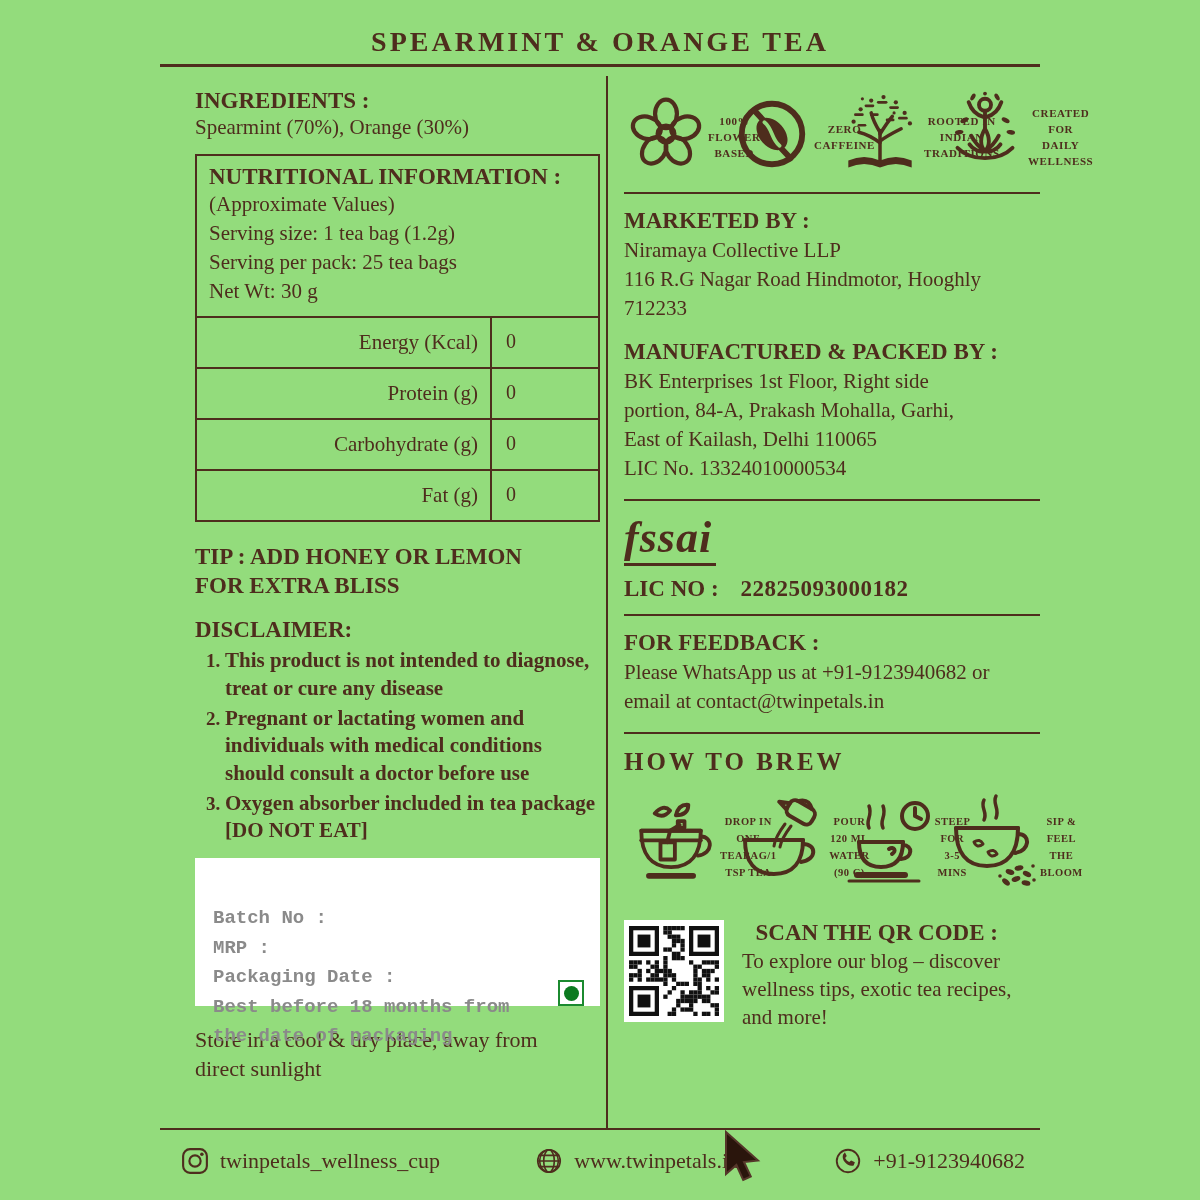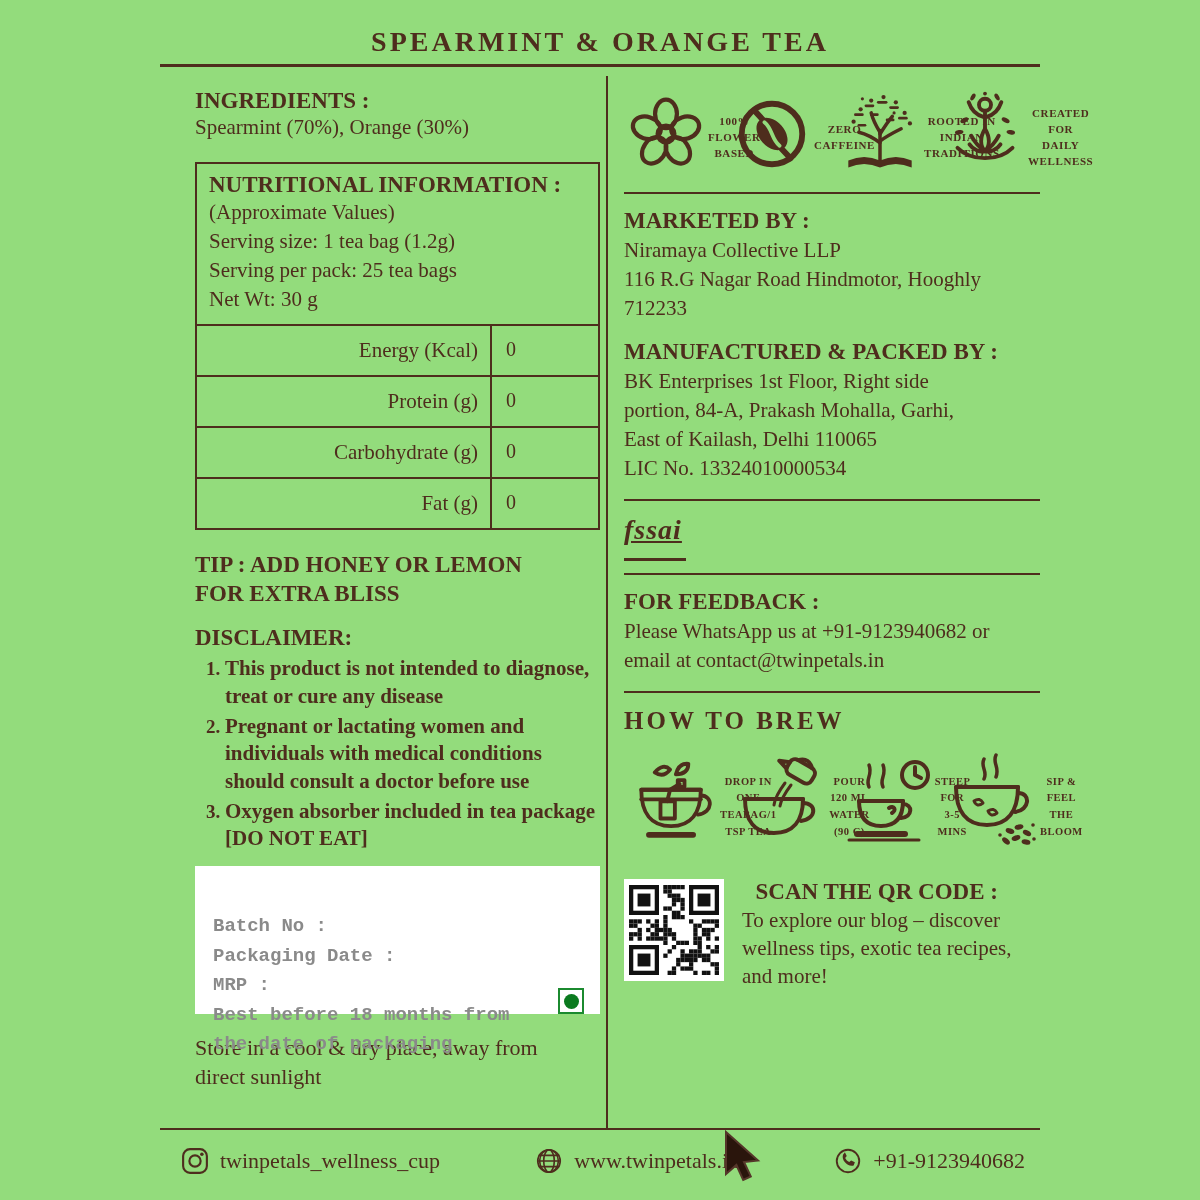--- a/index.html
+++ b/index.html
@@ -24,21 +24,21 @@
     text-align:center;font-size:28px;font-weight:bold;letter-spacing:3px;
   }
   .top-rule{position:absolute;left:160px;right:160px;top:64px;border-top:3px solid var(--ink);}
   .v-divider{position:absolute;left:606px;top:76px;height:1052px;border-left:2.5px solid var(--ink);}
   .footer-rule{position:absolute;left:160px;right:160px;top:1128px;border-top:2.5px solid var(--ink);}
 
   
   .left-col{position:absolute;left:195px;top:88px;width:405px;}
   .h1{font-size:23px;font-weight:bold;}
   .body-line{font-size:21px;line-height:1.32;}
-  .nutrition-box{border:2.5px solid var(--ink);margin-top:20px;}
+  .nutrition-box{border:2.5px solid var(--ink);margin-top:12px;}
   .nutrition-head{padding:8px 12px 10px 12px;}
   .nutrition-head .body-line{line-height:1.38;}
   .nrow{display:flex;border-top:2.5px solid var(--ink);}
   .nrow .lbl{flex:1;padding:12px 12px;font-size:21px;text-align:right;}
   .nrow .val{width:108px;border-left:2.5px solid var(--ink);padding:12px 14px;font-size:20px;}
   .tip{margin-top:20px;font-size:23px;font-weight:bold;max-width:356px;line-height:1.3;}
   .disclaimer-h{margin-top:16px;font-size:23px;font-weight:bold;}
   ol.disclaimer{margin:4px 0 0 30px;}
   ol.disclaimer li{font-size:21px;line-height:1.3;margin-bottom:3px;font-weight:bold;}
   ol.disclaimer li::marker{font-size:19px;}
@@ -56,22 +56,22 @@
   .right-col{position:absolute;left:624px;top:88px;width:416px;}
   .badges{display:flex;justify-content:space-between;align-items:flex-start;}
   .badge{width:98px;display:flex;flex-direction:row;align-items:center;font-family:Liberation Serif, serif;}
   .badge .icon-box{height:92px;display:flex;align-items:center;justify-content:center;}
   .badge-label{margin-top:8px;font-size:11px;font-weight:bold;letter-spacing:.6px;text-align:center;line-height:1.45;}
   .h-div{border-top:2.5px solid var(--ink);margin:12px 0 14px 0;}
   .sect-h{font-size:23px;font-weight:bold;margin-bottom:2px;}
   .sect .body-line{line-height:1.38;}
   .sect{margin-bottom:16px;}
   .fssai-logo{
-    display:inline-block;font-size:28px;font-weight:bold;font-style:italic;
-    letter-spacing:1px;border-bottom:3px solid var(--ink);line-height:1.05;padding:0 4px 14px 0;text-decoration:underline;
+    display:inline-block;font-size:44px;font-weight:bold;font-style:italic;
+    letter-spacing:1px;border-bottom:3px solid var(--ink);line-height:1.05;padding:0 4px 2px 0;
   }
   .lic-row{display:flex;gap:22px;align-items:baseline;margin-top:10px;margin-bottom:4px;}
   .lic-row .lic-l{font-size:23px;font-weight:bold;}
   .lic-row .lic-n{font-size:23px;font-weight:bold;letter-spacing:.5px;}
   .brew-h{text-align:left;font-size:25px;font-weight:bold;letter-spacing:3px;margin:14px 0 10px 0;}
   .brew-steps{display:flex;justify-content:space-between;}
   .brew-step{width:100px;display:flex;flex-direction:row;align-items:center;}
   .brew-step .icon-box{height:112px;display:flex;align-items:flex-end;justify-content:center;}
   .brew-label{margin-top:12px;font-size:10.5px;font-weight:bold;letter-spacing:.5px;text-align:center;line-height:1.6;}
   .qr-sect{display:flex;gap:18px;margin-top:22px;align-items:flex-start;}
@@ -132,22 +132,22 @@
 
     <div class="disclaimer-h">DISCLAIMER:</div>
     <ol class="disclaimer">
       <li>This product is not intended to diagnose, treat or cure any disease</li>
       <li>Pregnant or lactating women and individuals with medical conditions should consult a doctor before use</li>
       <li>Oxygen absorber included in tea package [DO NOT EAT]</li>
     </ol>
 
     <div class="batch-box">
       <div>Batch No :</div>
+      <div>MRP :</div>
       <div>Packaging Date :</div>
-      <div>MRP :</div>
       <div>Best before 18 months from the date of packaging</div>
       <div class="veg-mark">
           <span></span>
         </div>
     </div>
 
     <div class="storage">Store in a cool &amp; dry place, away from direct sunlight</div>
   </div>
 
   <div class="right-col">
@@ -261,20 +261,24 @@
       <div class="body-line">BK Enterprises 1st Floor, Right side</div>
       <div class="body-line">portion, 84-A, Prakash Mohalla, Garhi,</div>
       <div class="body-line">East of Kailash, Delhi 110065</div>
       <div class="body-line">LIC No. 13324010000534</div>
     </div>
 
     <div class="h-div"></div>
 
     <div>
       <span class="fssai-logo">fssai</span>
+      <div class="lic-row">
+        <span class="lic-l">LIC NO :</span>
+        <span class="lic-n">22825093000182</span>
+      </div>
     </div>
 
     <div class="h-div"></div>
 
     <div class="sect">
       <div class="sect-h">FOR FEEDBACK :</div>
       <div class="body-line">Please WhatsApp us at +91-9123940682 or</div>
       <div class="body-line">email at contact@twinpetals.in</div>
     </div>
 

